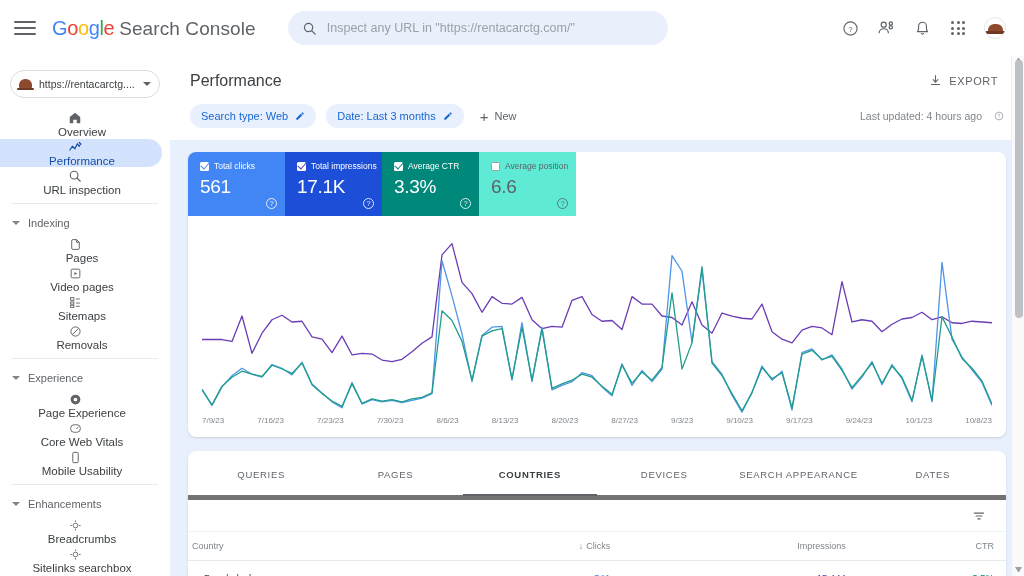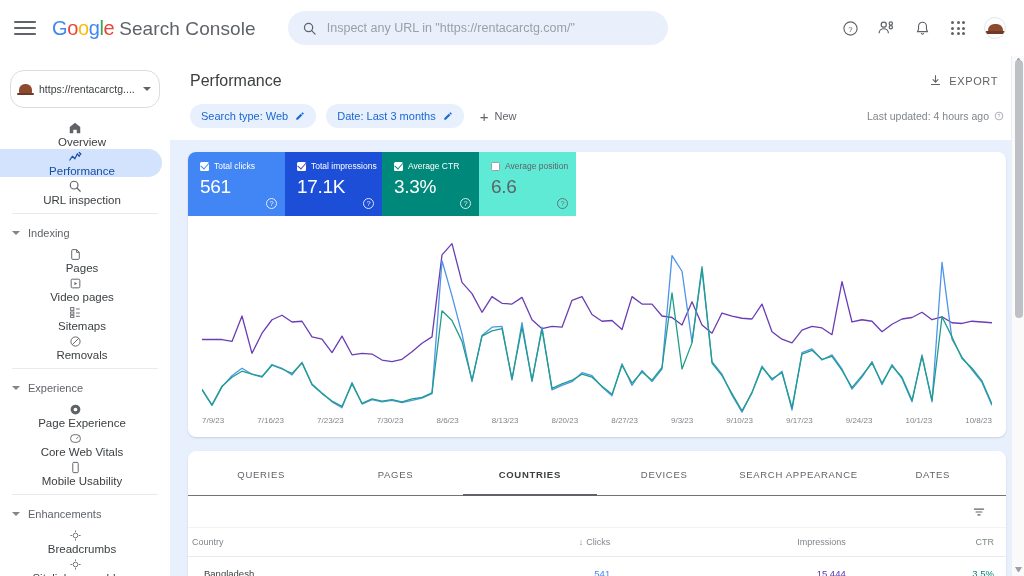--- a/index.html
+++ b/index.html
@@ -79,21 +79,21 @@
   
   .sidebar {
     width: 170px; min-width: 170px;
     background: #fff;
     padding-top: 8px;
     overflow: hidden;
     position: relative;
   }
   .prop-select {
     margin: 6px 10px 12px 10px;
-    height: 38px;
+    height: 28px;
     border: 1px solid #dadce0;
     border-radius: 14px;
     display: flex; align-items: center;
     padding: 0 8px;
     cursor: pointer;
     background: #fff;
   }
   .prop-favicon {
     width: 13px; height: 10px; border-radius: 6px 6px 2px 2px;
     background: #8d4a2f; margin-right: 7px; flex: 0 0 auto;
@@ -167,21 +167,21 @@
     padding: 0 11px;
     font-size: 11px; color: #1967d2; cursor: pointer;
   }
   .chip .pen { color: #1967d2; display:flex; }
   .new-btn {
     display: flex; align-items: center; gap: 6px;
     font-size: 11px; color: #5f6368; cursor: pointer; padding: 0 6px;
   }
   .plus { font-size: 15px; line-height: 1; color: #5f6368; }
   .last-updated {
-    margin-left: auto; display:flex; align-items:center; gap: 5px;
+    margin-left: auto; display:flex; align-items:center; gap: 12px;
     font-size: 10.5px; color: #80868b;
   }
 
   .scroll-area {
     flex: 1; min-height: 0; overflow: hidden;
     padding: 12px 18px 0 18px;
     position: relative;
   }
 
   .card {
@@ -231,21 +231,21 @@
   .chart-wrap svg { width: 100%; height: 100%; display: block; }
   .xaxis {
     display: flex; justify-content: space-between;
     padding: 0 14px 12px 14px;
     font-size: 8px; color: #80868b;
   }
 
   
   .table-card { margin-top: 14px; }
   .tabs {
-    display: flex; border-bottom: 1px solid #737373;
+    display: flex; border-bottom: 5px solid #737373;
     padding: 0 6px;
   }
   .tab {
     flex: 1; text-align: center;
     padding: 18px 0 14px 0;
     font-size: 9.5px; letter-spacing: .7px;
     color: #5f6368; cursor: pointer;
     border-bottom: 2px solid transparent;
     margin-bottom: -1px;
   }

